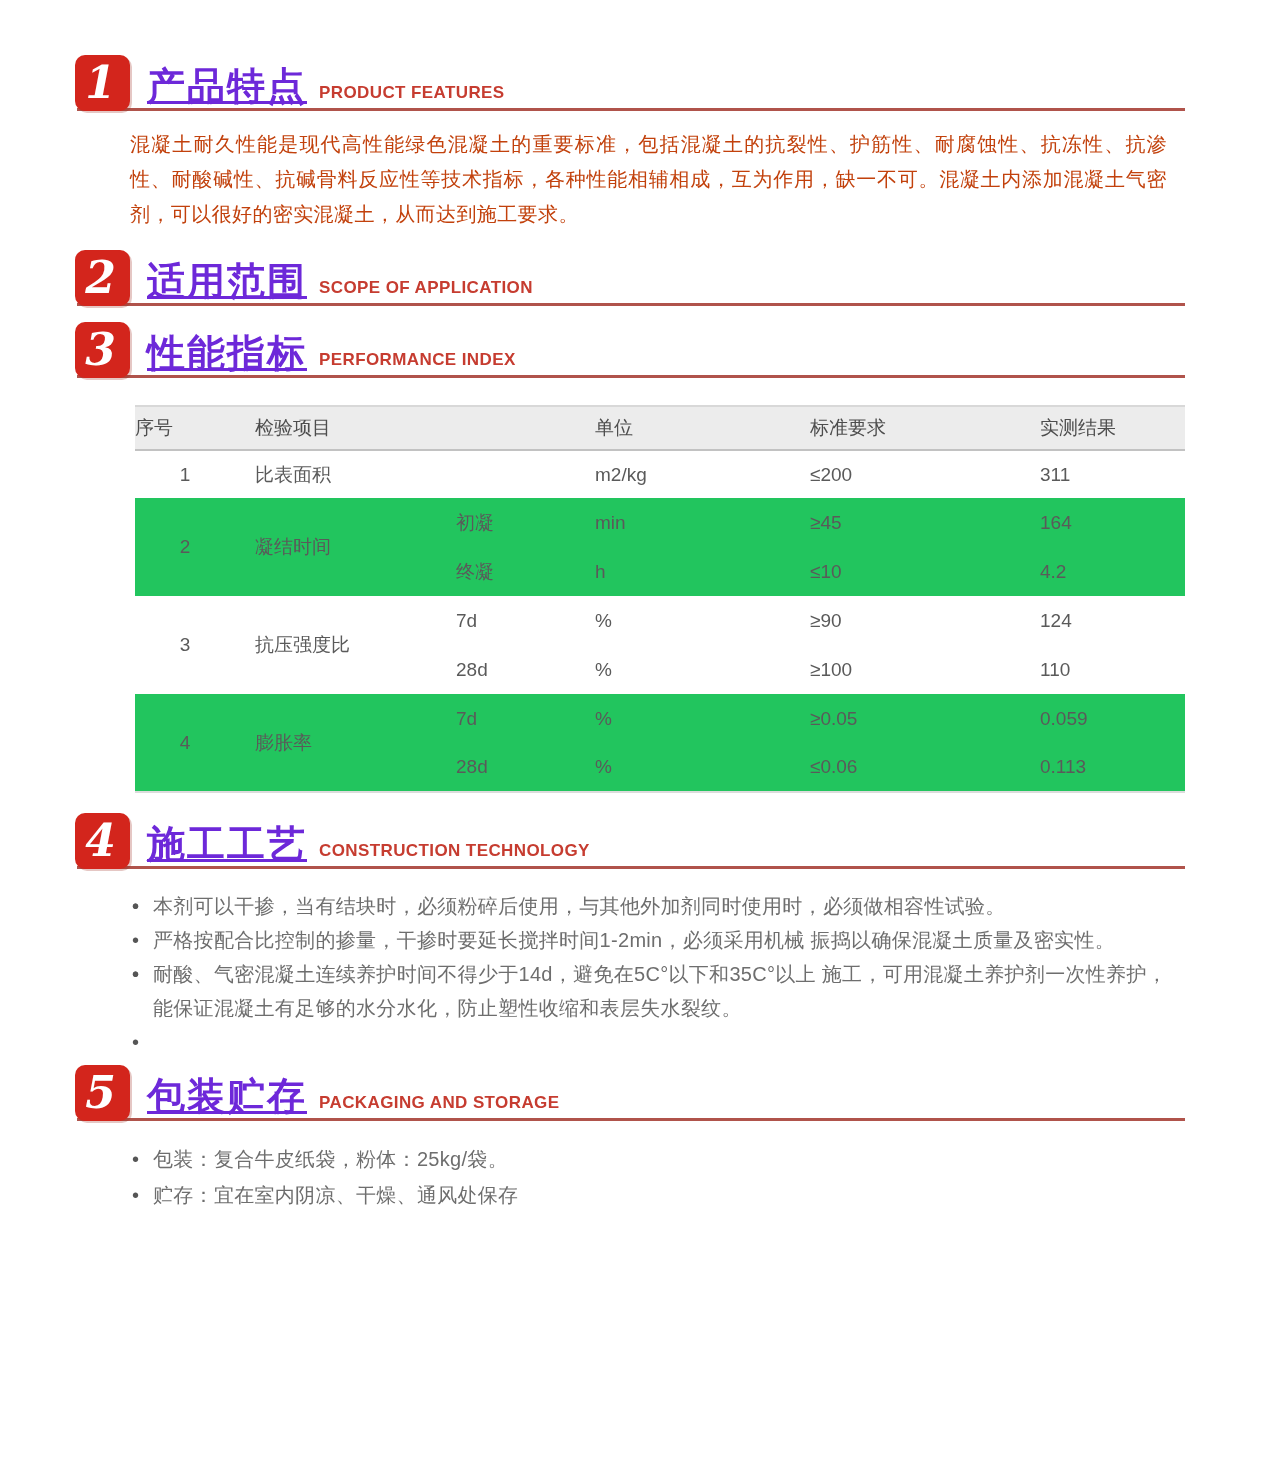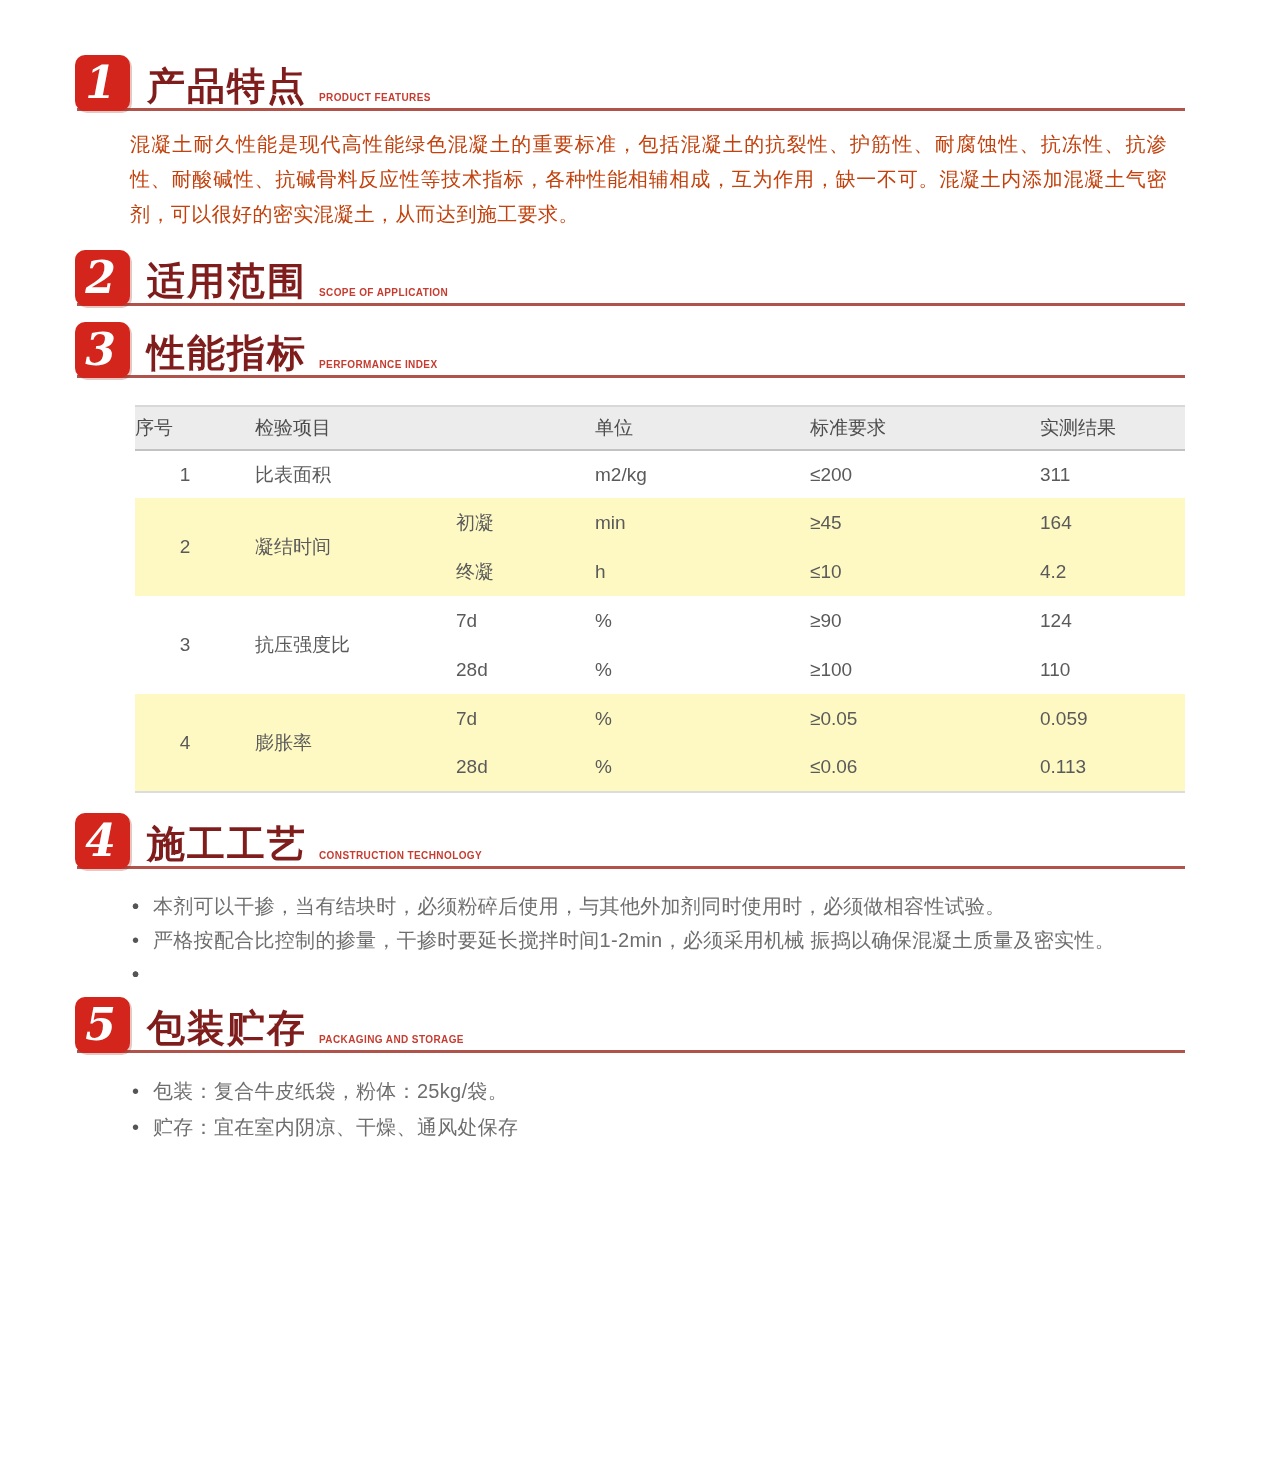--- a/index.html
+++ b/index.html
@@ -20,25 +20,25 @@
     width:55px; height:56px; background:#d3251c; border-radius:10px;
     display:flex; align-items:center; justify-content:center;
     position:relative; z-index:1; box-shadow:2px 2px 0 rgba(150,30,20,0.25);
   }
   .badge-num {
     color:#fff; font-size:44px; font-weight:bold; font-style:italic;
     font-family:"DejaVu Serif","Liberation Serif",serif;
     transform:translateX(-2px); line-height:1;
   }
   .title-zh {
-    color:#7f1d1d; font-size:38px; font-weight:bold; line-height:1;
-    margin:0 0 6px 17px; letter-spacing:2px;
+    color:#6d28d9; font-size:38px; font-weight:bold; line-height:1;
+    margin:0 0 6px 17px; letter-spacing:2px;text-decoration:underline;
   }
   .title-en {
-    color:#c63c30; font-size:10px; font-weight:bold;
+    color:#c63c30; font-size:17px; font-weight:bold;
     margin:0 0 8px 12px; letter-spacing:0.4px; white-space:nowrap;
   }
 
   
   .body-text {
     color:#c2410c; font-size:20px; line-height:35px; text-align:justify;
     margin:16px 18px 0 55px; letter-spacing:0.4px;
   }
 
   
@@ -51,21 +51,21 @@
   .perf-table {
     width:1050px; margin:27px 0 0 60px; border-collapse:collapse;
     font-size:19px; color:#5a5a5a; border-bottom:2px solid #dcdcdc;
   }
   .perf-table th {
     font-weight:normal; color:#4d4d4d; text-align:left; height:44px;
     background:#ececec; border-top:2px solid #d8d8d8; border-bottom:2px solid #c2c2c2;
   }
   .perf-table td { height:49px; vertical-align:middle; }
   .row-first td { height:48px; }
-  .row-gray td { background:#fef9c3; }
+  .row-gray td { background:#22c55e; }
   .c-no { text-align:center; }
   .c-item { padding-left:20px; }
   .c-sub { padding-left:6px; }
 
   
   .bullets { list-style:none; margin:20px 18px 0 55px; }
   .bullets li {
     position:relative; padding-left:23px; font-size:20px; line-height:34px;
     color:#6e6e6e; text-align:justify; letter-spacing:0.3px;
   }
@@ -202,21 +202,21 @@
         </div>
         <h2 class="title-zh">施工工艺</h2>
         <span class="title-en">CONSTRUCTION TECHNOLOGY</span>
       </div>
     </div>
     <ul class="bullets">
       <li><span class="dot">•</span></li>
       <li><span class="dot">•</span><span>本剂可以干掺，当有结块时，必须粉碎后使用，与其他外加剂同时使用时，必须做相容性试验。</span></li>
       <li><span class="dot">•</span><span>严格按配合比控制的掺量，干掺时要延长搅拌时间1-2min，必须采用机械 振捣以确保混凝土质量及密实性。</span></li>
       <li><span class="dot">•</span></li>
-      <li><span class="dot">•</span></li>
+      <li><span class="dot">•</span><span>耐酸、气密混凝土连续养护时间不得少于14d，避免在5C°以下和35C°以上 施工，可用混凝土养护剂一次性养护，能保证混凝土有足够的水分水化，防止塑性收缩和表层失水裂纹。</span></li>
       <li><span class="dot">•</span></li>
     </ul>
   </section>
 
   <section class="sec sec-5">
     <div class="sec-head">
       <div class="rule"></div>
       <div class="head-row">
         <div class="badge">
           <span class="badge-num">5</span>

